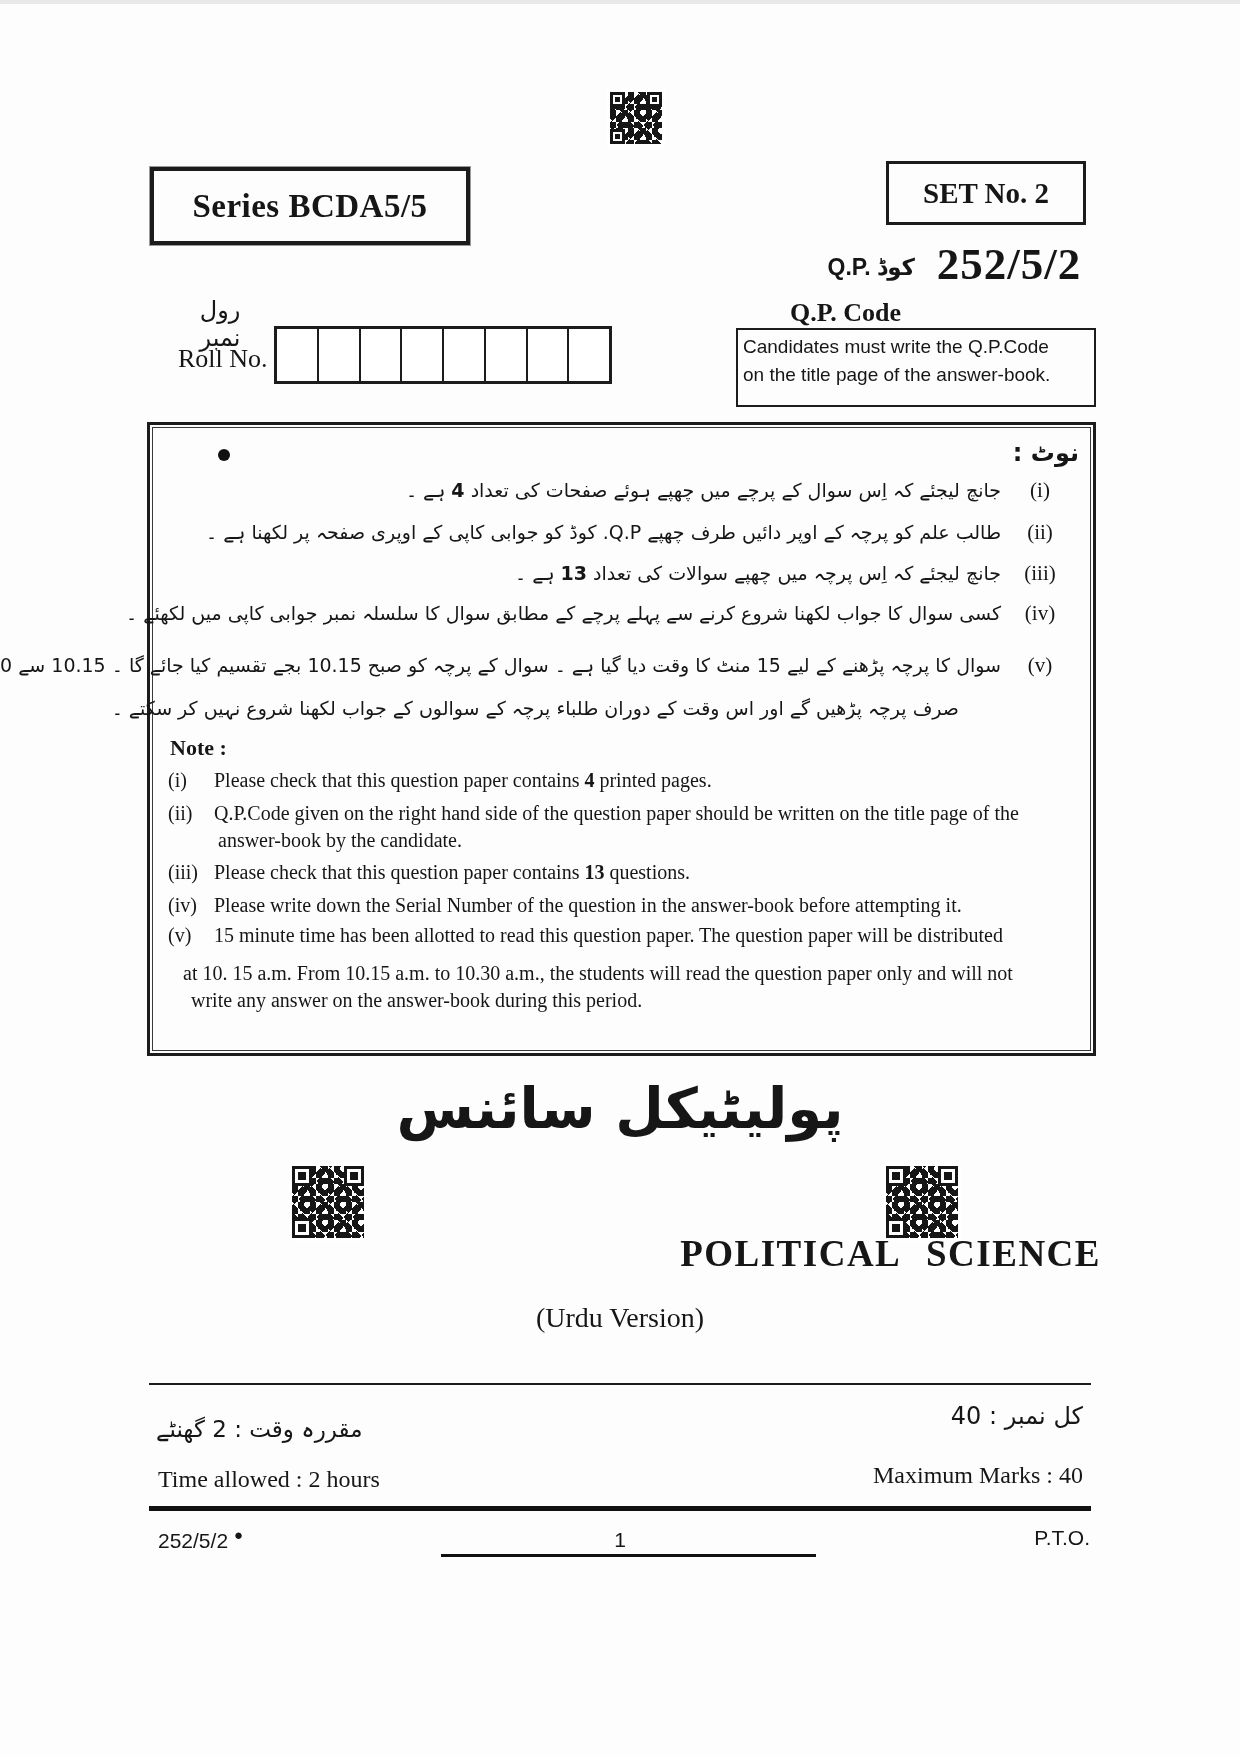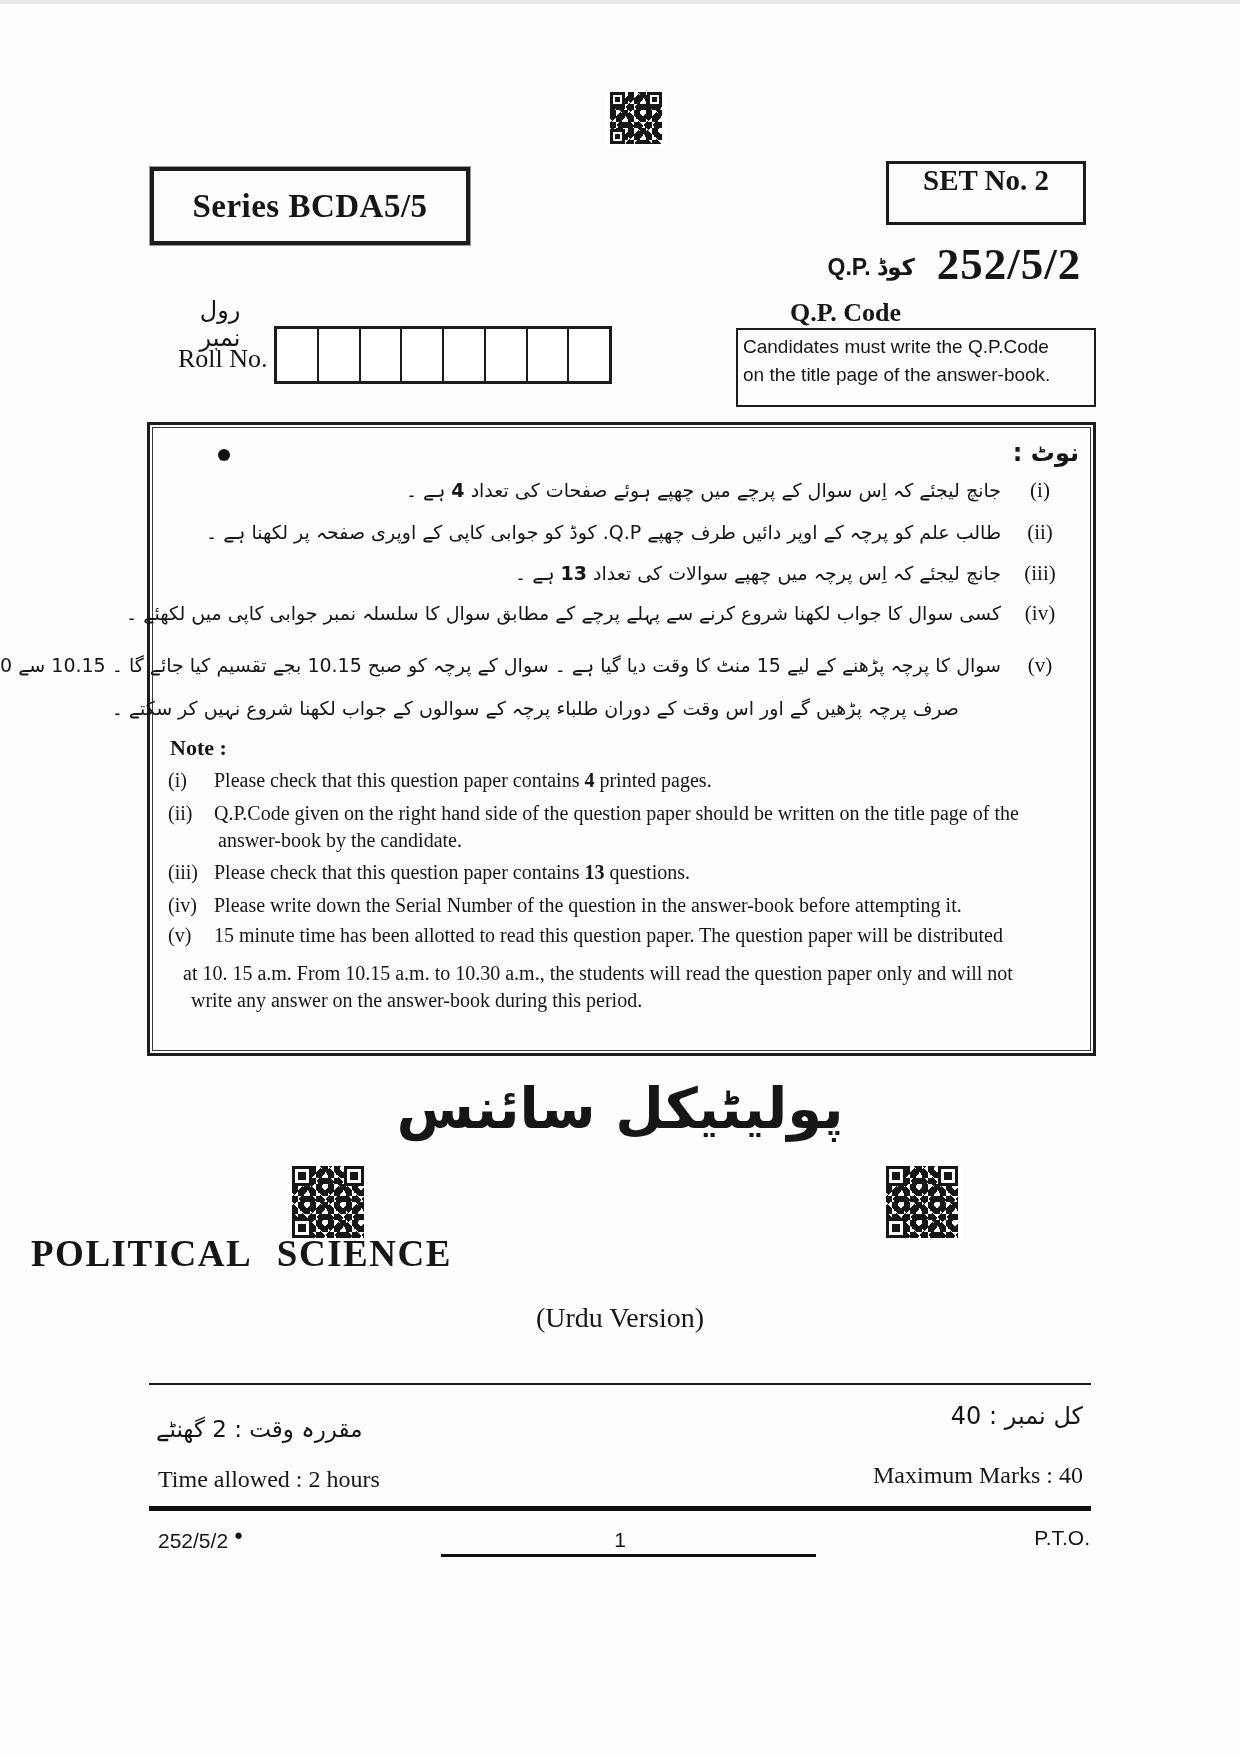--- a/index.html
+++ b/index.html
@@ -9,21 +9,21 @@
   .serif{font-family:"Liberation Serif",serif;}
   .sans{font-family:"Liberation Sans",sans-serif;}
   .urdu{font-family:"DejaVu Sans",sans-serif;direction:rtl;unicode-bidi:plaintext;}
   .nowrap{white-space:nowrap;}
   .b{font-weight:bold;}
   
   .series-box{left:150px;top:163px;width:312px;height:70px;border:4px solid #1c1c1c;
               box-shadow:0 0 0 1px #9a9a9a;display:flex;align-items:center;justify-content:center;
               font-size:33px;font-weight:bold;letter-spacing:.5px;}
   .set-box{left:886px;top:157px;width:194px;height:58px;border:3px solid #1c1c1c;
-           display:flex;justify-content:center;font-size:29px;font-weight:bold;}
+           display:flex;align-items:center;justify-content:center;font-size:29px;font-weight:bold;}
   .qp-line{left:795px;top:250px;width:120px;text-align:right;font-size:23px;font-weight:bold;}
   .qp-big{left:930px;top:234px;width:158px;text-align:center;font-size:45px;font-weight:bold;letter-spacing:1px;}
   .qp-code-label{left:790px;top:294px;font-size:26px;font-weight:bold;}
   .roll-urdu{left:180px;top:292px;width:80px;font-size:24px;text-align:center;}
   .roll-label{left:178px;top:340px;font-size:26px;}
   .roll-grid{left:274px;top:322px;width:332px;height:52px;border:3px solid #1c1c1c;display:flex;background:#fff;}
   .roll-cell{flex:1;border-right:2px solid #1c1c1c;}
   .roll-cell:last-child{border-right:none;}
   .cand-box{left:736px;top:324px;width:351px;height:64px;border:2px solid #1c1c1c;
             font-family:"Liberation Sans",sans-serif;font-size:19px;line-height:28px;padding:3px 0 8px 5px;}
@@ -34,22 +34,22 @@
   .u-note-label{right:14px;top:14px;font-size:24px;font-weight:bold;}
   .u-item{right:28px;display:flex;direction:rtl;align-items:baseline;font-size:19px;white-space:nowrap;}
   .u-num{font-family:"Liberation Serif",serif;direction:ltr;width:50px;text-align:center;font-size:21px;flex:0 0 auto;}
   .u-text{margin-right:14px;}
   .en-label{left:20px;top:310px;font-size:22px;font-weight:bold;}
   .en-item{left:18px;display:flex;font-size:20px;white-space:nowrap;}
   .en-num{width:46px;flex:0 0 auto;}
   .en-cont{font-size:20px;white-space:nowrap;}
   
   .u-title{left:0;top:1072px;width:1240px;text-align:center;font-size:56px;font-weight:bold;}
-  .title-en{left:0;top:1228px;width:1101px;text-align:left;font-size:37px;font-weight:bold;
-            letter-spacing:1.5px;word-spacing:16px;padding-left:31px;}
+  .title-en{left:0;top:1228px;width:1101px;text-align:right;font-size:37px;font-weight:bold;
+            letter-spacing:1.5px;word-spacing:16px;}
   .version{left:0;top:1298px;width:1240px;text-align:center;font-size:28px;}
   
   .qr{background:
        repeating-conic-gradient(from 45deg,#161616 0% 25%,transparent 0% 50%) 2px 2px/ 9px 9px,
        repeating-conic-gradient(#161616 0% 25%,#fff 0% 50%) 0 0/ 12px 12px;
       outline:3px solid #fff;}
   .qr-f{position:absolute;background:#161616;
         box-shadow:inset 0 0 0 3px #161616,inset 0 0 0 6px #fff,inset 0 0 0 30px #161616;}
   .qr-top{left:610px;top:88px;width:52px;height:52px;}
   .qr-top .qr-f{width:15px;height:15px;box-shadow:inset 0 0 0 3px #161616,inset 0 0 0 5px #fff,inset 0 0 0 20px #161616;}

